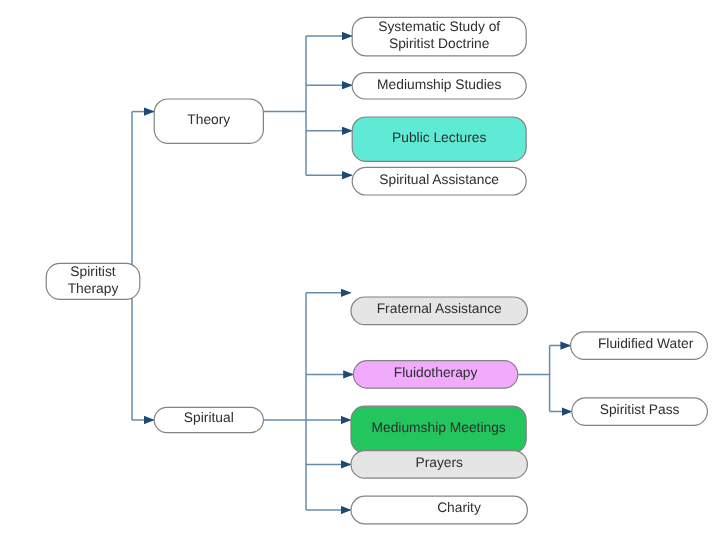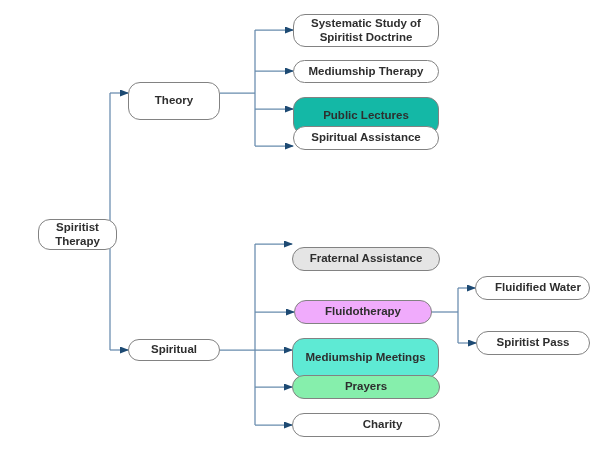--- a/index.html
+++ b/index.html
@@ -27,21 +27,20 @@
     box-sizing: border-box;
     border-radius: 12px;
     display: flex;
     align-items: center;
     justify-content: center;
     text-align: center;
     line-height: 1.18;
     font-size: 11.5px;
     padding: 0 5px;
     cursor: default;
-    font-weight: bold;
   }
 </style>
 </head>
 <body>
 
 <div id="canvas">
   <svg id="edge-layer" width="604" height="453" viewBox="0 0 604 453" xmlns="http://www.w3.org/2000/svg">
     <defs>
       <marker id="arrowhead" markerWidth="9" markerHeight="7" refX="8" refY="3.5" orient="auto" markerUnits="userSpaceOnUse">
         <path d="M0,0 L9,3.5 L0,7 Z" fill="#1d4a73"></path>
@@ -74,41 +73,41 @@
       <div class="node" style="left: 14px; top: 219px; width: 79px; height: 31px; background: rgb(255, 255, 255); border: 1.3px solid rgb(130, 130, 130); color: rgb(46, 46, 46); margin-left: 24px;">
         <span>Spiritist Therapy</span>
       </div>
       <div class="node" style="left: 128px; top: 82px; width: 92px; height: 38px; background: rgb(255, 255, 255); border: 1.3px solid rgb(130, 130, 130); color: rgb(46, 46, 46);">
         <span>Theory</span>
       </div>
       <div class="node" style="left: 293px; top: 14px; width: 146px; height: 33px; background: rgb(255, 255, 255); border: 1.3px solid rgb(130, 130, 130); color: rgb(46, 46, 46);">
         <span>Systematic Study of Spiritist Doctrine</span>
       </div>
       <div class="node" style="left: 293px; top: 60px; width: 146px; height: 23px; background: rgb(255, 255, 255); border: 1.3px solid rgb(130, 130, 130); color: rgb(46, 46, 46);">
-        <span>Mediumship Therapy</span>
+        <span>Mediumship Studies</span>
       </div>
-      <div class="node" style="left: 293px; top: 97px; width: 146px; height: 38px; background: #14b8a6; border: 1.3px solid rgb(130, 130, 130); color: rgb(46, 46, 46);">
+      <div class="node" style="left: 293px; top: 97px; width: 146px; height: 38px; background: #5eead4; border: 1.3px solid rgb(130, 130, 130); color: rgb(46, 46, 46);">
         <span>Public Lectures</span>
       </div>
-      <div class="node" style="left: 293px; top: 126px; width: 146px; height: 24px; background: rgb(255, 255, 255); border: 1.3px solid rgb(130, 130, 130); color: rgb(46, 46, 46);">
+      <div class="node" style="left: 293px; top: 139px; width: 146px; height: 24px; background: rgb(255, 255, 255); border: 1.3px solid rgb(130, 130, 130); color: rgb(46, 46, 46);">
         <span>Spiritual Assistance</span>
       </div>
       <div class="node" style="left: 128px; top: 339px; width: 92px; height: 22px; background: rgb(255, 255, 255); border: 1.3px solid rgb(130, 130, 130); color: rgb(46, 46, 46);">
         <span>Spiritual</span>
       </div>
       <div class="node" style="left: 292px; top: 247px; width: 148px; height: 24px; background: #e5e5e5; border: 1.3px solid rgb(130, 130, 130); color: rgb(46, 46, 46);">
         <span>Fraternal Assistance</span>
       </div>
       <div class="node" style="left: 294px; top: 300px; width: 138px; height: 24px; background: #f0abfc; border: 1.3px solid rgb(130, 130, 130); color: rgb(46, 46, 46);">
         <span>Fluidotherapy</span>
       </div>
-      <div class="node" style="left: 292px; top: 338px; width: 147px; height: 40px; background: #5eead4; border: 1.3px solid rgb(130, 130, 130); color: rgb(46, 46, 46);">
+      <div class="node" style="left: 292px; top: 338px; width: 147px; height: 40px; background: #22c55e; border: 1.3px solid rgb(130, 130, 130); color: rgb(46, 46, 46);">
         <span>Mediumship Meetings</span>
       </div>
-      <div class="node" style="left: 292px; top: 375px; width: 148px; height: 24px; background: #86efac; border: 1.3px solid rgb(130, 130, 130); color: rgb(46, 46, 46);">
+      <div class="node" style="left: 292px; top: 375px; width: 148px; height: 24px; background: #e5e5e5; border: 1.3px solid rgb(130, 130, 130); color: rgb(46, 46, 46);">
         <span>Prayers</span>
       </div>
       <div class="node" style="left: 292px; top: 413px; width: 148px; height: 24px; background: rgb(255, 255, 255); border: 1.3px solid rgb(130, 130, 130); color: rgb(46, 46, 46); padding-left: 38px;">
         <span>Charity</span>
       </div>
       <div class="node" style="left: 475px; top: 276px; width: 115px; height: 24px; background: rgb(255, 255, 255); border: 1.3px solid rgb(130, 130, 130); color: rgb(46, 46, 46); padding-left: 16px;">
         <span>Fluidified Water</span>
       </div>
       <div class="node" style="left: 476px; top: 331px; width: 114px; height: 24px; background: rgb(255, 255, 255); border: 1.3px solid rgb(130, 130, 130); color: rgb(46, 46, 46);">
         <span>Spiritist Pass</span>

